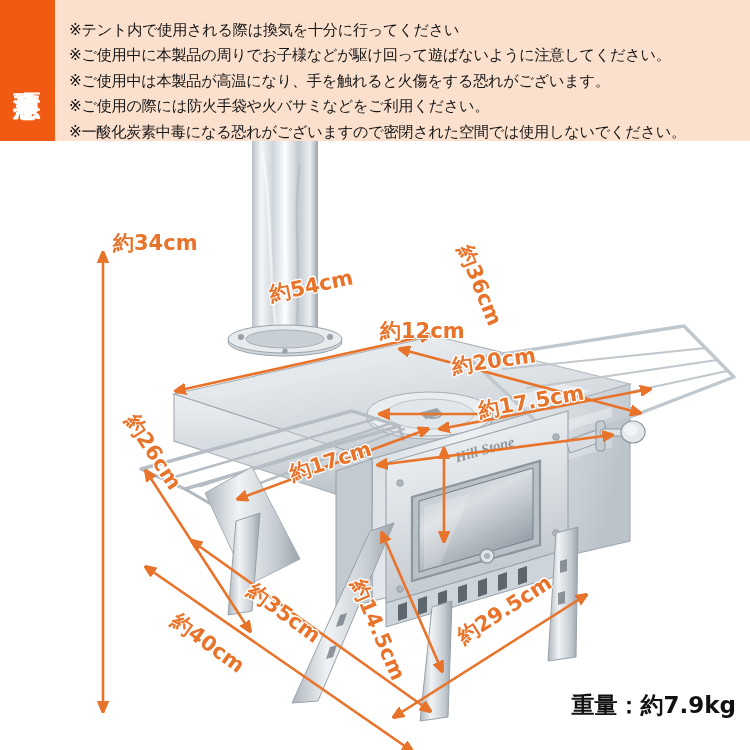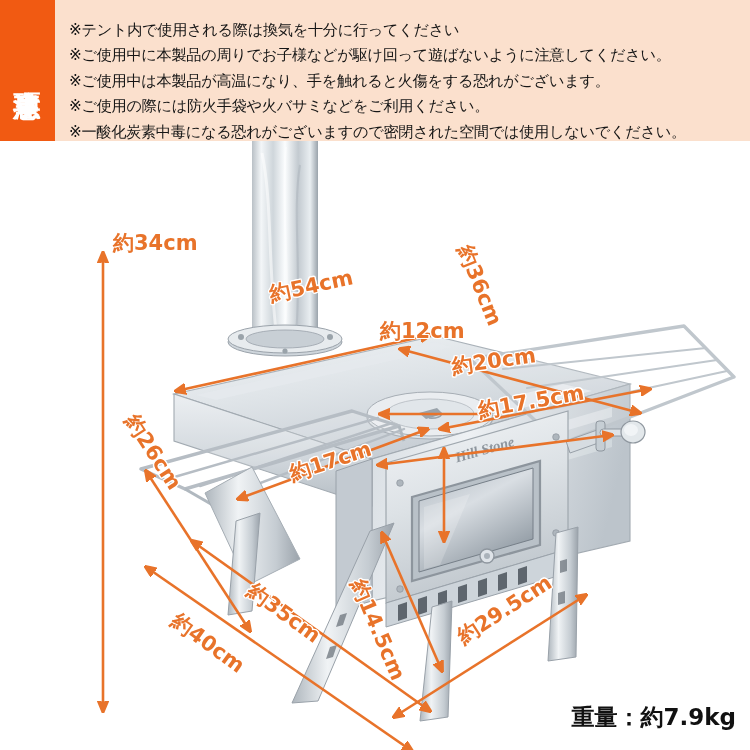--- a/index.html
+++ b/index.html
@@ -67,21 +67,21 @@
     font-family: "DejaVu Sans", "Liberation Sans", sans-serif;
     text-shadow:
        1.3px 0 0 #fff, -1.3px 0 0 #fff, 0 1.3px 0 #fff, 0 -1.3px 0 #fff,
        1px 1px 0 #fff, -1px 1px 0 #fff, 1px -1px 0 #fff, -1px -1px 0 #fff;
     pointer-events: none;
   }
 
   
   #spec-box {
     position: absolute;
-    right: 14px; bottom: 14px;
+    right: 14px; bottom: 26px;
     text-align: right;
   }
   .spec-line {
     font-size: 23px;
     color: #111111;
     font-weight: bold;
     line-height: 38px;
     white-space: nowrap;
     font-family: "DejaVu Sans", "Liberation Sans", sans-serif;
   }

